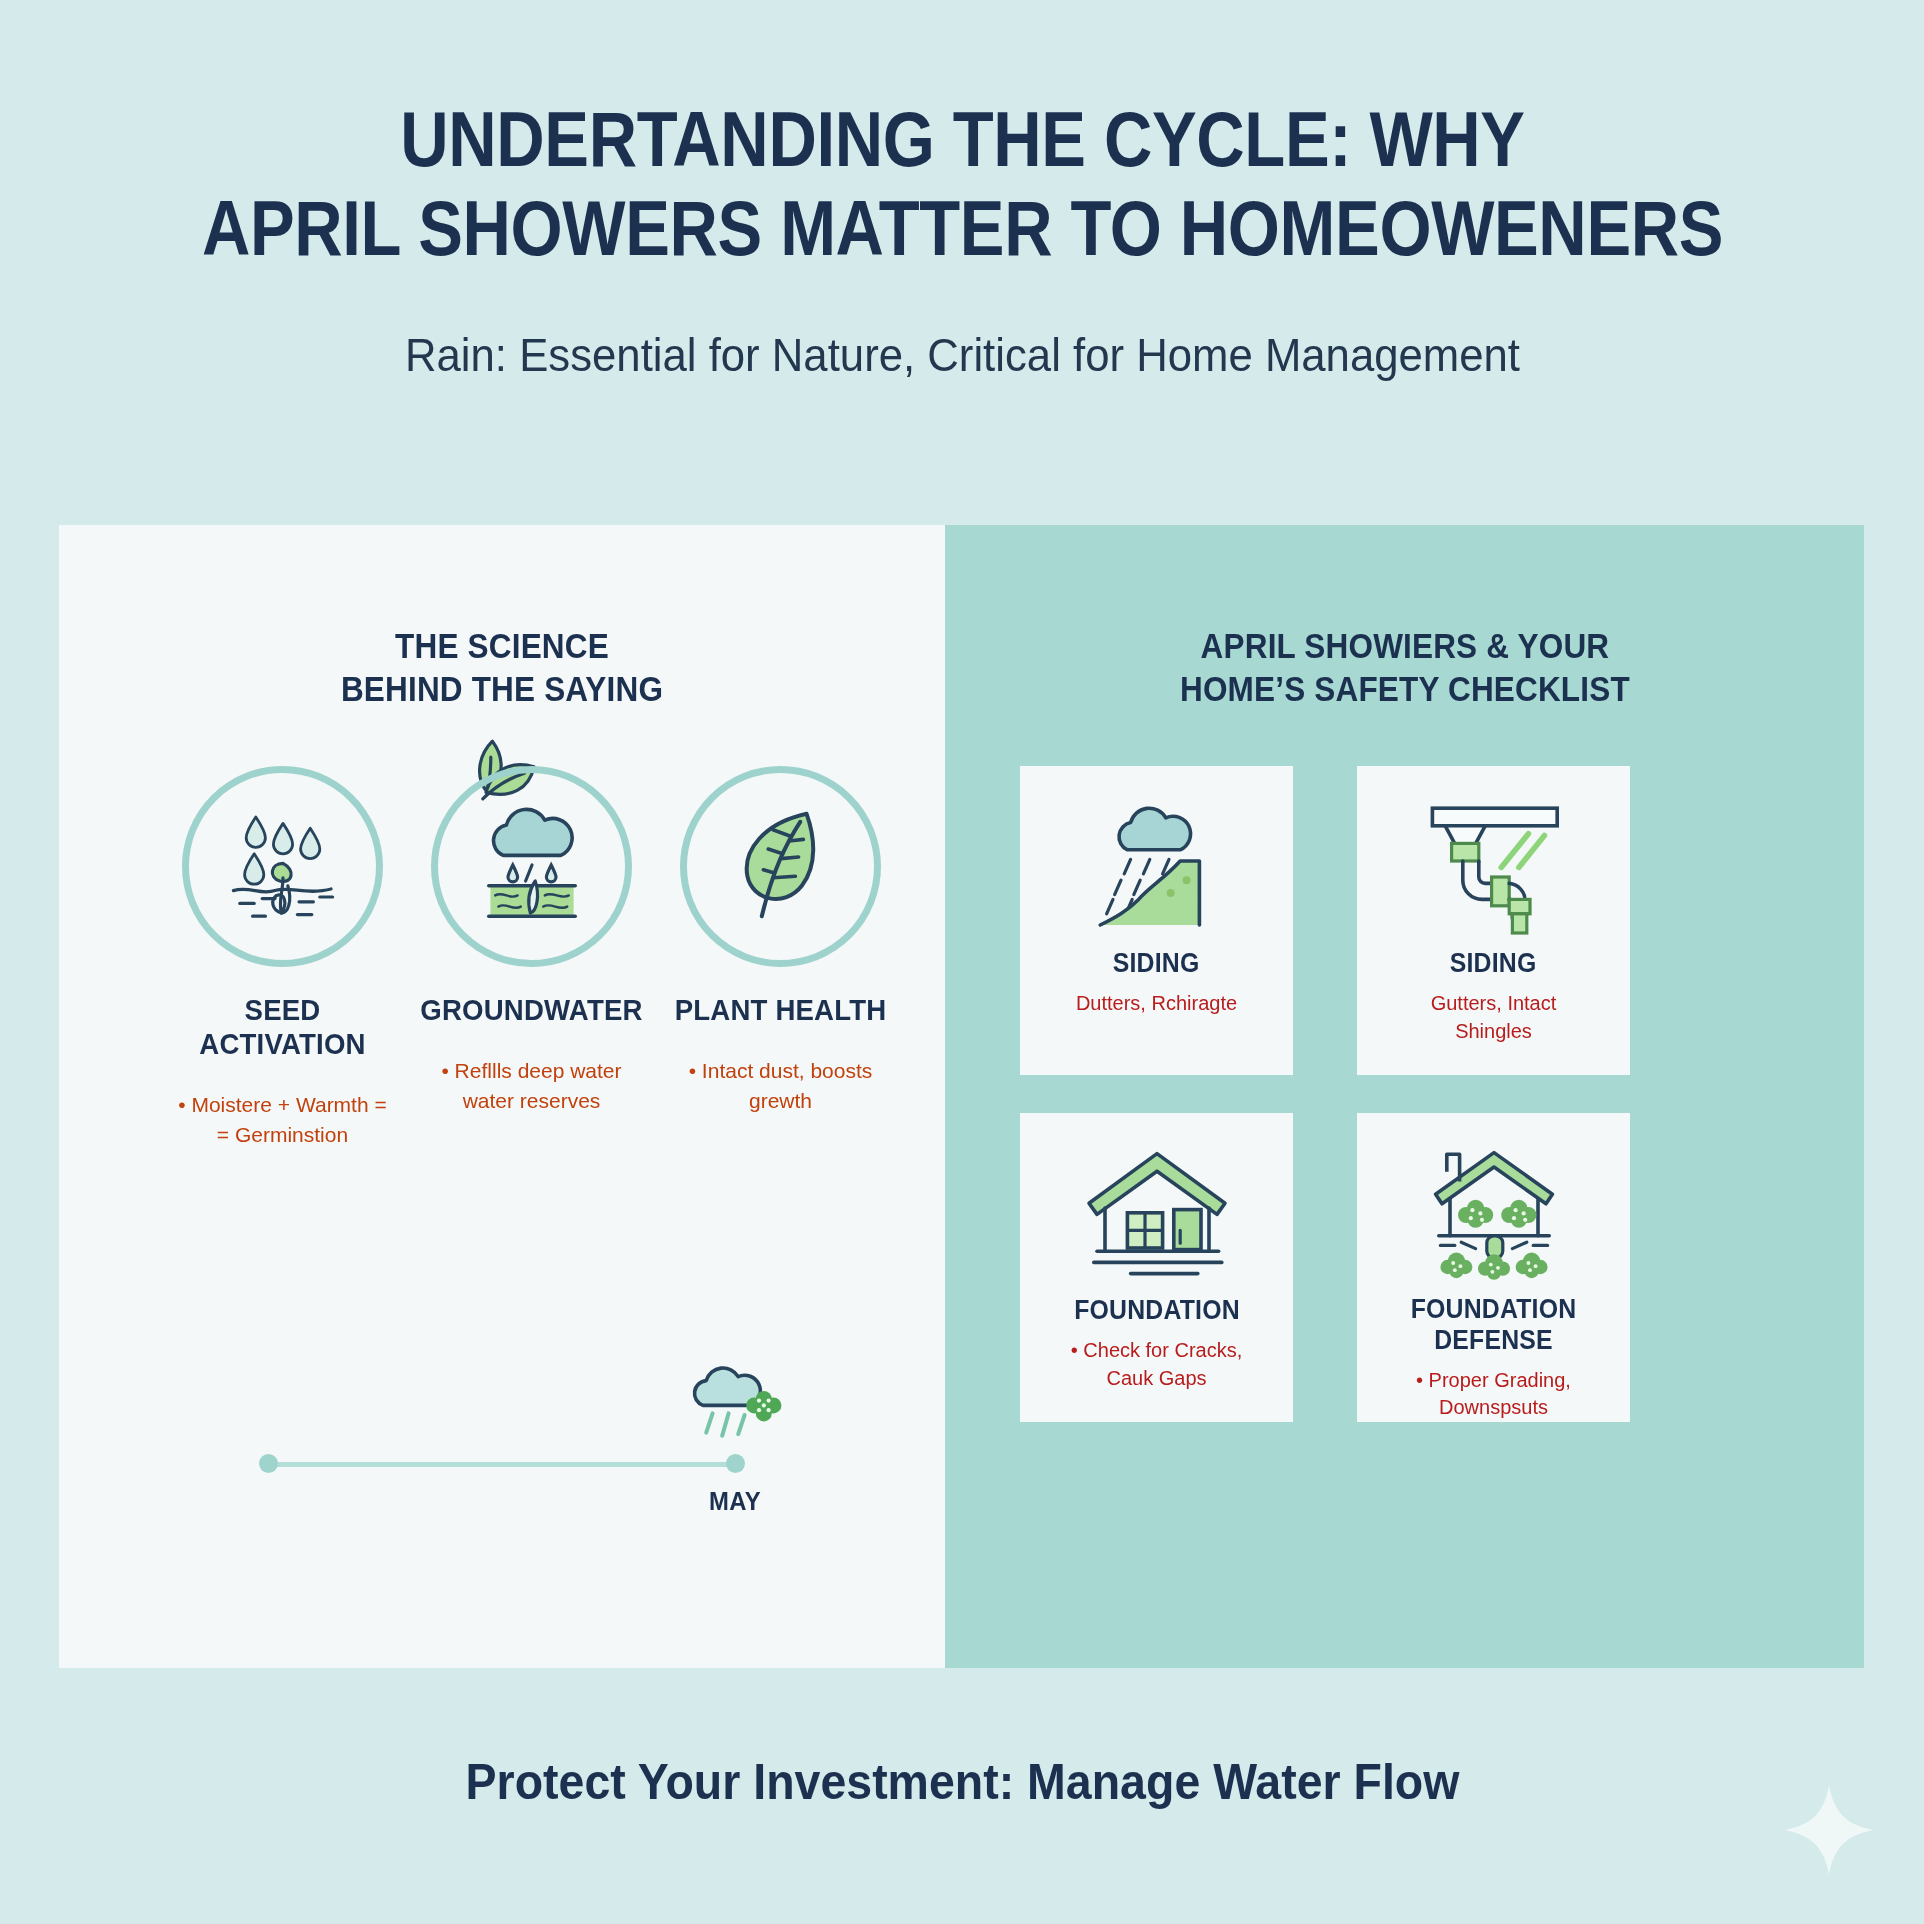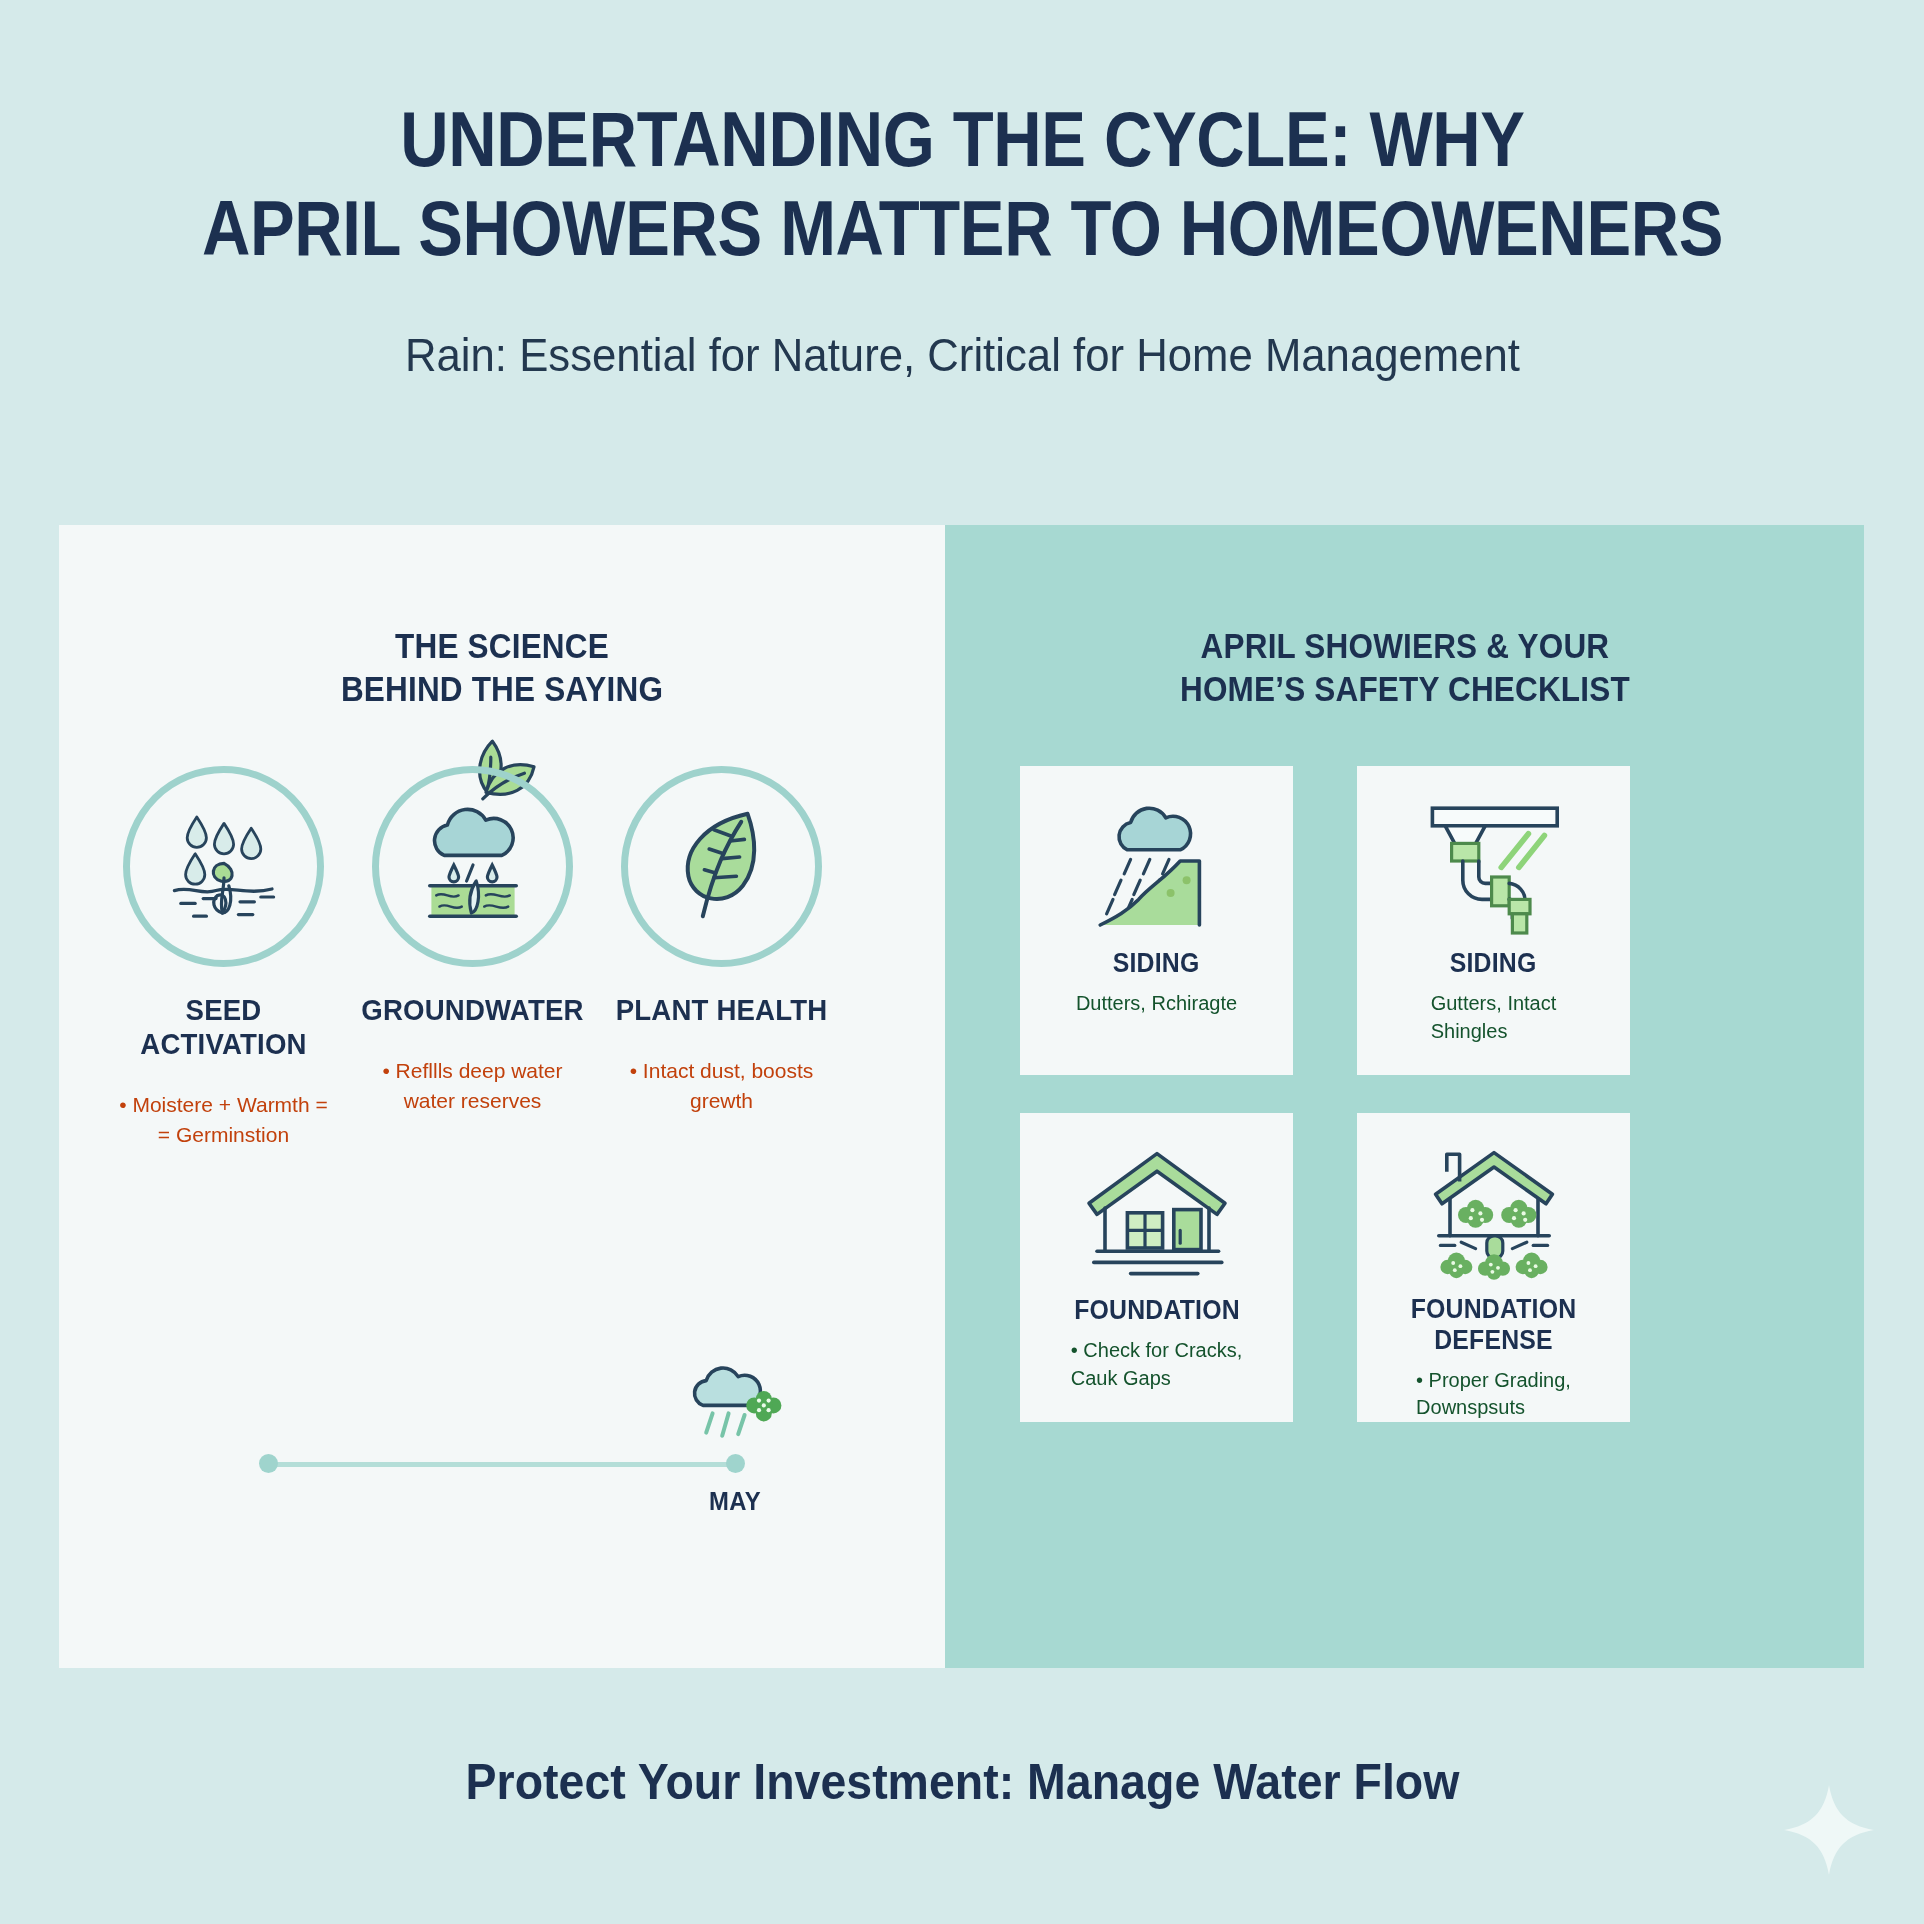--- a/index.html
+++ b/index.html
@@ -89,21 +89,21 @@
   .right-head { position: absolute; left: 0; right: 0; top: 100px; }
   .right-head .panel-head { gap: 56px; }
 
   
   .circles {
     position: absolute;
     top: 241px;
     left: 40px;
     right: 40px;
     display: flex;
-    justify-content: flex-start;
+    justify-content: flex-end;
   }
 
   .circle-item { width: 249px; text-align: center; }
 
   .circle {
     width: 201px;
     height: 201px;
     margin: 0 auto;
     border: 7.2px solid #9ed2cc;
     border-radius: 50%;
@@ -217,21 +217,22 @@
     transform: scaleX(0.92);
     letter-spacing: 0.2px;
     margin-top: 3.2px;
     text-align: center;
   }
 
   .card-desc {
     margin-top: 11.2px;
     font-size: 20px;
     line-height: 1.38;
-    color: #14532d;
+    color: #b91c1c;
+    text-align: center;
     padding: 0 11.2px;
   }
 
   
   .footer {
     position: absolute;
     left: 0;
     right: 0;
     top: 1753px;
     text-align: center;

